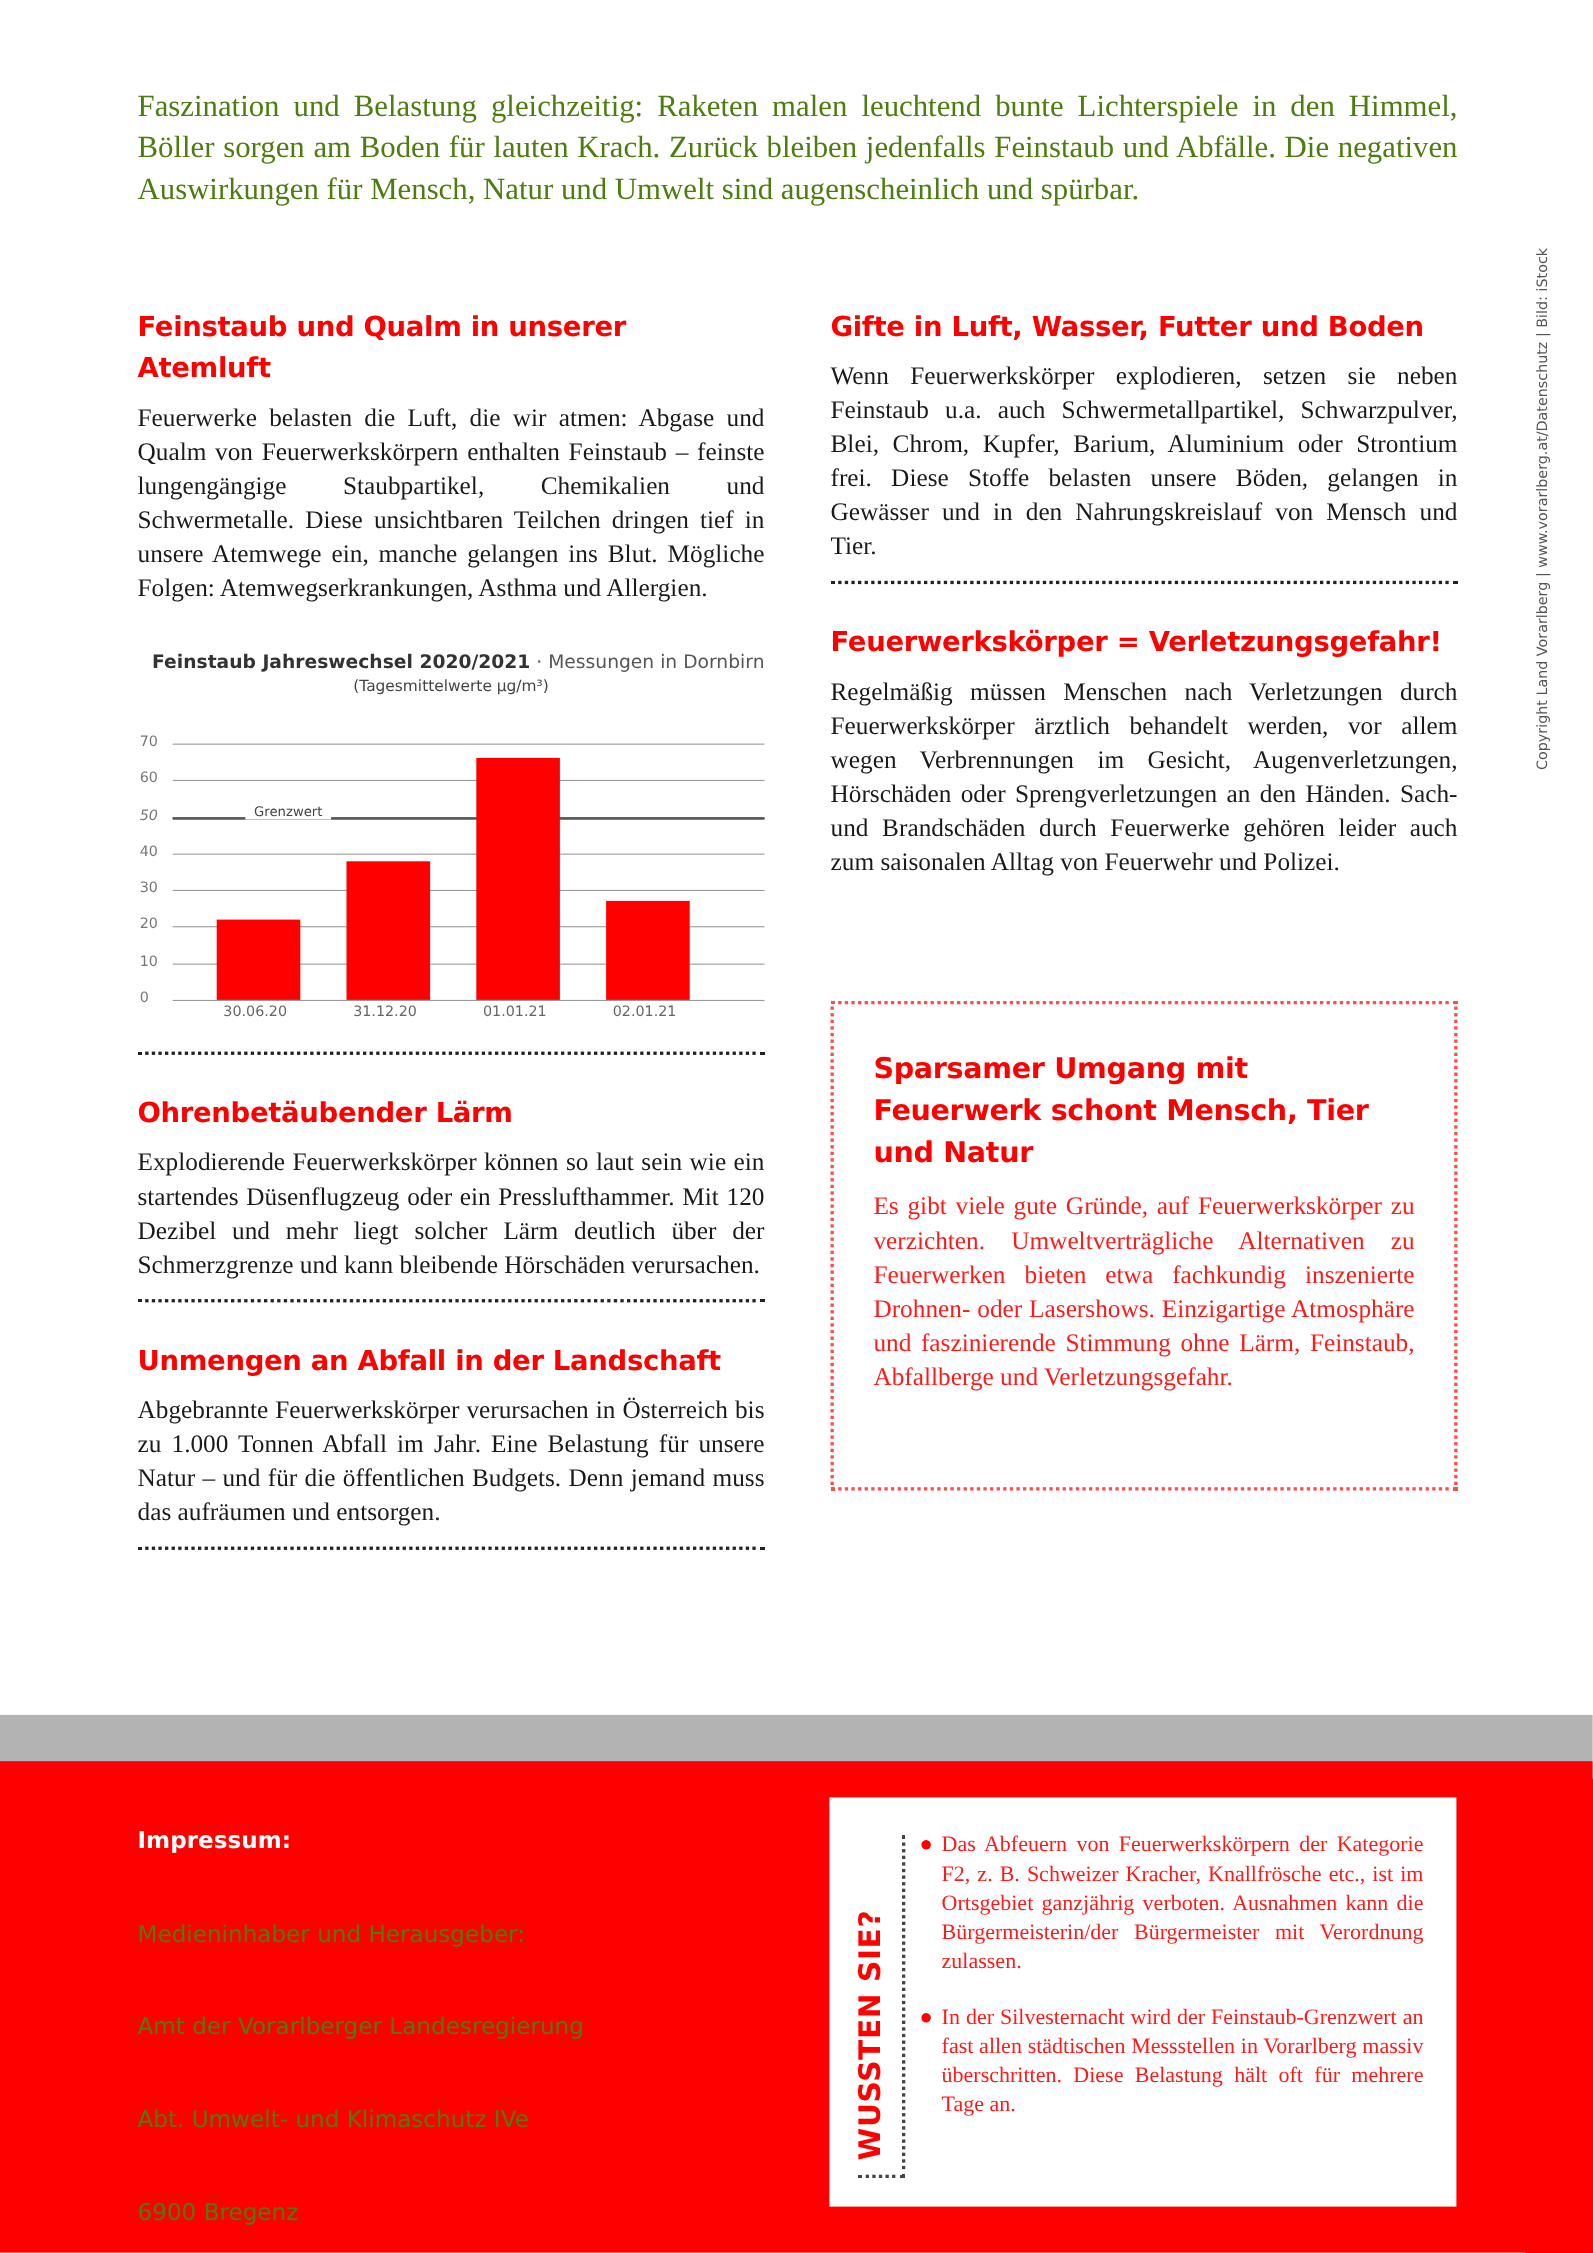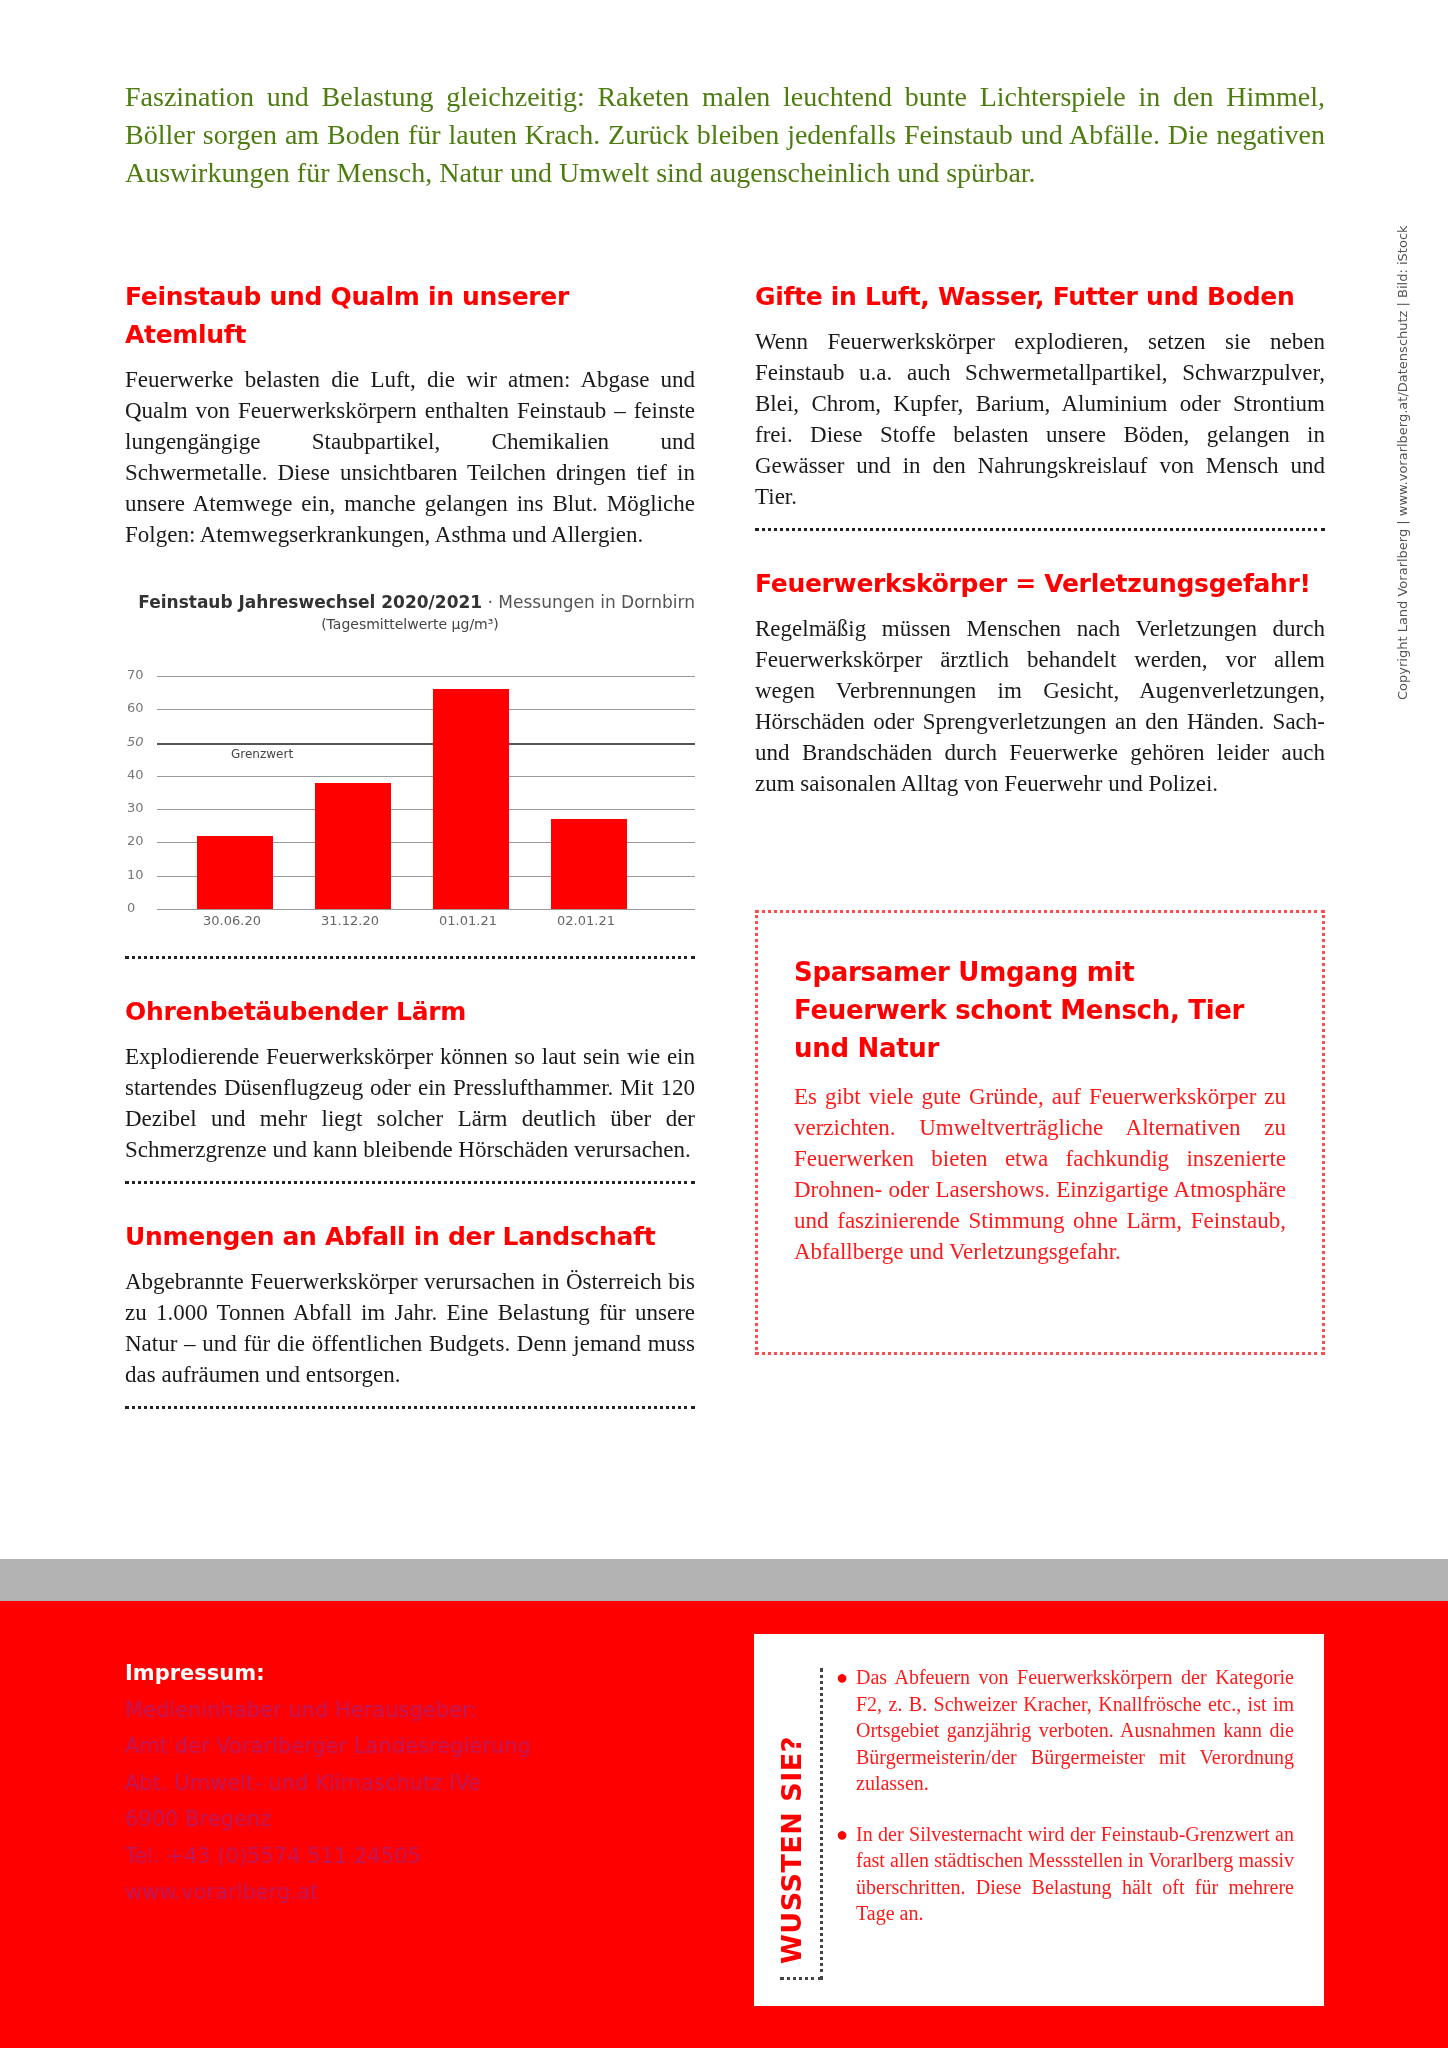--- a/index.html
+++ b/index.html
@@ -72,21 +72,21 @@
   }
 
   
   .gray-band { position: absolute; left: 0; top: 1559px; width: 1448px; height: 42px; background: #b3b3b3; }
   .red-band { position: absolute; left: 0; top: 1601px; width: 1448px; height: 447px; background: #ff0000; }
   .impressum {
     position: absolute; left: 125px; top: 1655px; color: #ffffff;
     font-family: "DejaVu Sans", "Liberation Sans", sans-serif; font-size: 21px; line-height: 36.5px;
   }
   .impressum .imp-title { font-weight: bold; }
-  .impressum .imp-line { color: #be185d; }
+  .impressum .imp-line { color: #4d7c0f; margin-top: 48px; }
 
   .did-you-know {
     position: absolute; left: 754px; top: 1634px; width: 570px; height: 372px; background: #ffffff;
   }
   .dyk-label {
     position: absolute; left: 22px; top: 330px; transform-origin: left top; transform: rotate(-90deg);
     font-family: "DejaVu Sans", sans-serif; font-weight: bold; font-size: 27px; color: #ff0000;
     white-space: nowrap; letter-spacing: 0.5px;
   }
   .dyk-vline {
@@ -133,21 +133,21 @@
         <div class="ytick" style="top: 131.143px;">30</div>
         <div class="gridline" style="top: 105.857px;"></div>
         <div class="ytick" style="top: 97.8571px;">40</div>
         <div class="gridline limit" style="top: 72.5714px;"></div>
         <div class="ytick" style="top: 64.5714px; font-style: italic;">50</div>
         <div class="gridline" style="top: 39.2857px;"></div>
         <div class="ytick" style="top: 31.2857px;">60</div>
         <div class="gridline" style="top: 6px;"></div>
         <div class="ytick" style="top: -2px;">70</div>
         <div class="gridline limit" style="top: 72.5714px; left: 32px; background: rgba(85, 85, 85, 0.9);"></div>
-        <div class="limit-label" style="top: 77px;">Grenzwert</div>
+        <div class="limit-label" style="top: 61px;">Grenzwert</div>
         <div class="bar" style="left: 72px; top: 165.771px; height: 73.2286px; background: rgb(255, 0, 0);"></div>
         <div class="xtick" style="left: 62px; top: 243px;">30.06.20</div>
         <div class="bar" style="left: 190px; top: 112.514px; height: 126.486px; background: rgb(255, 0, 0);"></div>
         <div class="xtick" style="left: 180px; top: 243px;">31.12.20</div>
         <div class="bar" style="left: 308px; top: 19.3143px; height: 219.686px; background: rgb(255, 0, 0);"></div>
         <div class="xtick" style="left: 298px; top: 243px;">01.01.21</div>
         <div class="bar" style="left: 426px; top: 149.129px; height: 89.8714px; background: rgb(255, 0, 0);"></div>
         <div class="xtick" style="left: 416px; top: 243px;">02.01.21</div>
       </div>
   </div>

